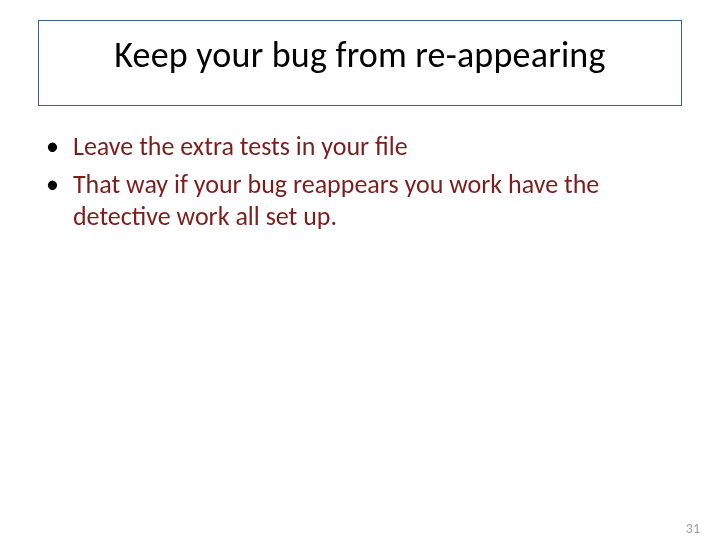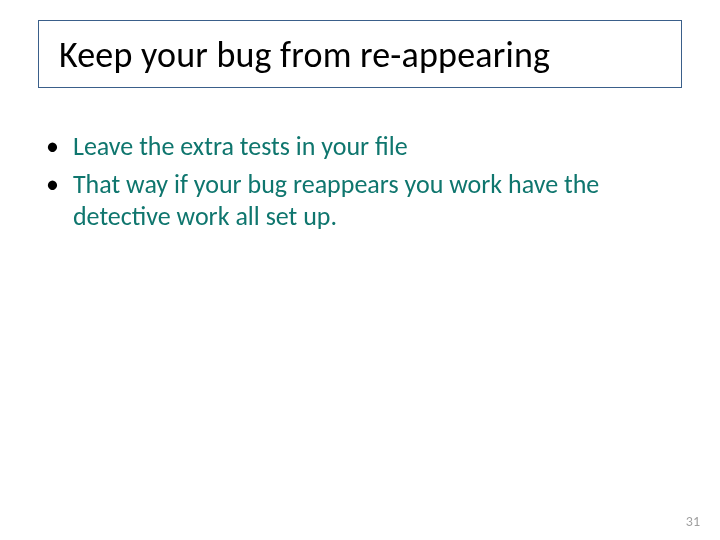--- a/index.html
+++ b/index.html
@@ -14,21 +14,22 @@
       font-family: Calibri, "Segoe UI", Arial, sans-serif;
       position: relative;
       overflow: hidden;
     }
     .title-box {
       position: absolute;
       top: 20px;
       left: 38px;
       right: 38px;
       border: 1.5px solid #3a5f8a;
-      padding: 12px 20px 10px 20px;
+      padding: 12px 20px 28px 20px;
+      text-align: center;
     }
     .title-text {
       font-size: 36px;
       font-weight: 400;
       color: #000000;
       letter-spacing: 0.2px;
     }
     .content {
       position: absolute;
       top: 130px;
@@ -42,27 +43,27 @@
     }
     .bullet-marker {
       font-size: 26px;
       color: #000000;
       margin-right: 14px;
       margin-left: 8px;
       line-height: 1.3;
     }
     .bullet-text {
       font-size: 26px;
-      color: #0f766e;
+      color: #7f1d1d;
       line-height: 1.25;
       flex: 1;
     }
     .page-number {
       position: absolute;
-      bottom: 10px;
+      bottom: 3px;
       right: 20px;
       font-size: 14px;
       color: #a0a0a0;
     }
   </style>
 </head>
 <body>
 
 <div class="title-box">
   <div class="title-text">Keep your bug from re-appearing</div>

